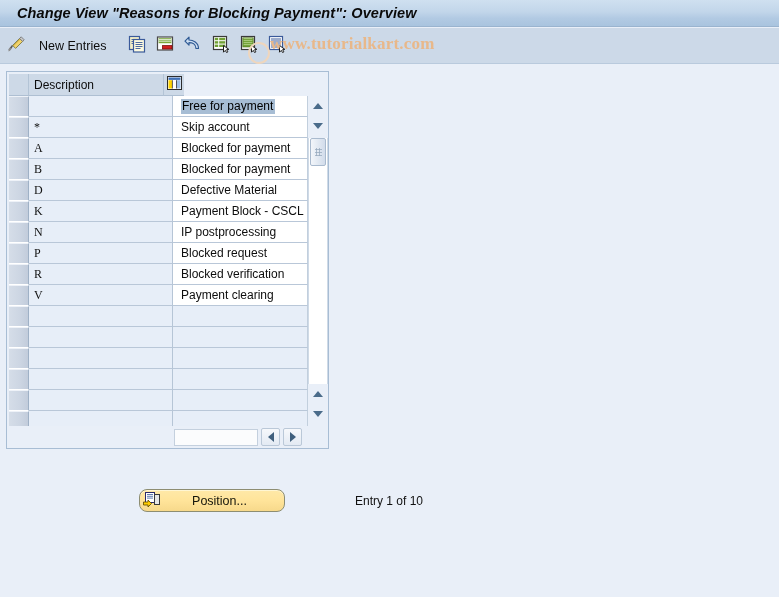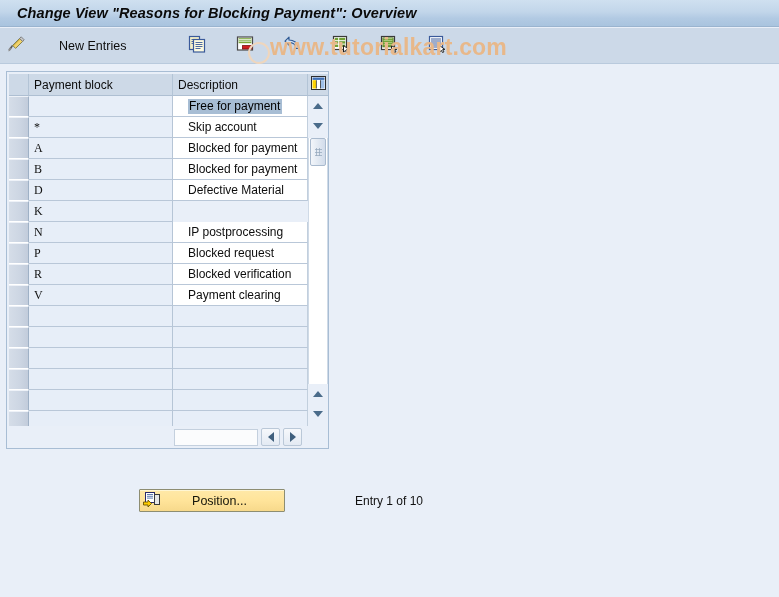--- a/index.html
+++ b/index.html
@@ -32,21 +32,21 @@
     letter-spacing: 0.1px;
     white-space: nowrap;
   }
 
   
   .toolbar {
     position: absolute; left: 0; top: 28px;
     width: 779px; height: 36px;
     background: #ccd9e8;
     border-bottom: 1px solid #b9cadd;
-    display: flex; align-items: center; gap: 20px;
+    display: flex; align-items: center;
   }
   .tb-item {
     height: 28px;
     display: flex; align-items: center;
     padding: 0 3px;
     margin-left: 2px;
   }
   .tb-icon-btn {
     width: 26px; height: 26px;
     display: flex; align-items: center; justify-content: center;
@@ -56,22 +56,22 @@
     font-size: 12.5px;
     color: #0d0d0d;
     white-space: nowrap;
     padding: 0 7px 0 4px;
   }
   .tb-gap { width: 6px; }
 
   .watermark {
     position: absolute;
     left: 270px; top: 34px;
-    font-family: Liberation Sans, sans-serif;
-    font-size: 23px;
+    font-family: Liberation Serif, serif;
+    font-size: 17px;
     font-weight: bold;
     color: #e8b88a;
     white-space: nowrap;
     letter-spacing: 0.2px;
   }
   .watermark-ring {
     position: absolute;
     left: 248px; top: 42px;
     width: 22px; height: 22px;
     border: 2px solid #efd6bd;
@@ -141,21 +141,21 @@
     display: flex; align-items: center;
     padding-left: 5px;
     color: #111;
   }
   .td-desc {
     width: 135px;
     background: #ffffff;
     border-bottom: 1px solid #b9c7d8;
     border-right: 1px solid #c2cfdd;
     display: flex; align-items: center;
-    padding-left: 15px;
+    padding-left: 8px;
     font-size: 12px;
     color: #0d0d0d;
   }
   .trow.empty .td-desc { background: #e7eef8; }
   .trow.empty .td-key  { background: #e7eef8; }
   .cell-sel-text {
     background: #a7bdd4;
     color: #000;
     padding: 1px 2px 1px 1px;
     line-height: 13px;
@@ -226,21 +226,21 @@
     border-radius: 2px;
   }
 
   
   .position-btn {
     position: absolute;
     left: 139px; top: 489px;
     width: 146px; height: 23px;
     background: linear-gradient(to bottom, #ffe9a8 0%, #ffe49a 50%, #f7d98b 100%);
     border: 1px solid #8d8d72;
-    border-radius: 1px;
+    border-radius: 8px;
     display: flex; align-items: center;
     box-shadow: inset 0 1px 0 #fff6d3;
     justify-content: flex-end;
   }
   .position-btn .pb-icon {
     width: 18px; height: 17px;
     margin-left: 3px;
     flex: 0 0 auto;
   }
   .position-btn .pb-label {
@@ -366,21 +366,20 @@
 </div>
 
 <div class="watermark-ring"></div>
 <div class="watermark">www.tutorialkart.com</div>
 
 <div class="table-frame">
   <div class="table-inner">
 
     <div class="thead">
       <div class="th th-sel"></div>
-      <div class="th th-key">Payment block</div>
       <div class="th th-desc">Description</div>
       <div class="th th-cfg">
         <span>
           <svg width="15" height="14" viewBox="0 0 15 14">
             <rect x="0.5" y="0.5" width="14" height="13" fill="#ffffff" stroke="#2d2d2d" stroke-width="1"></rect>
             <rect x="1.5" y="1.5" width="12" height="2.4" fill="#3f6fb5"></rect>
             <rect x="1.5" y="4.2" width="3.6" height="8.3" fill="#ffd400"></rect>
             <rect x="5.6" y="4.2" width="3.6" height="8.3" fill="#ffffff"></rect>
             <rect x="9.7" y="4.2" width="3.8" height="8.3" fill="#9fc0e8"></rect>
             <line x1="5.4" y1="4.2" x2="5.4" y2="12.5" stroke="#2d2d2d" stroke-width="0.8"></line>
@@ -420,20 +419,21 @@
 
       <div class="trow">
         <div class="td-sel"></div>
         <div class="td-key">D</div>
         <div class="td-desc">Defective Material</div>
       </div>
 
       <div class="trow">
         <div class="td-sel"></div>
         <div class="td-key">K</div>
+        <div class="td-desc">Payment Block - CSCL</div>
       </div>
 
       <div class="trow">
         <div class="td-sel"></div>
         <div class="td-key">N</div>
         <div class="td-desc">IP postprocessing</div>
       </div>
 
       <div class="trow">
         <div class="td-sel"></div>

